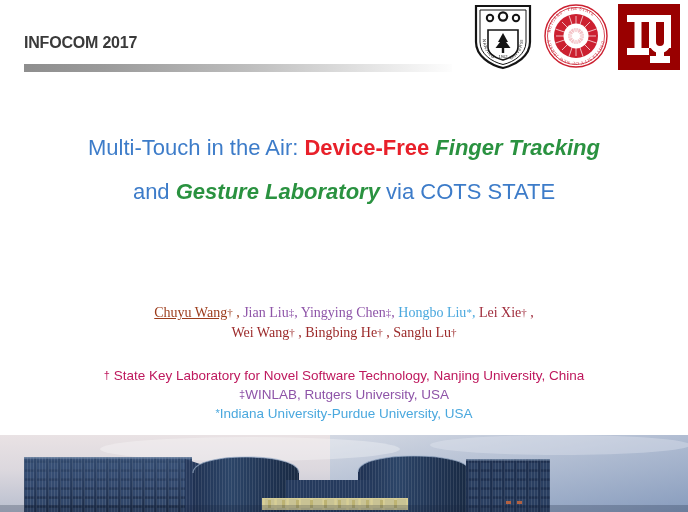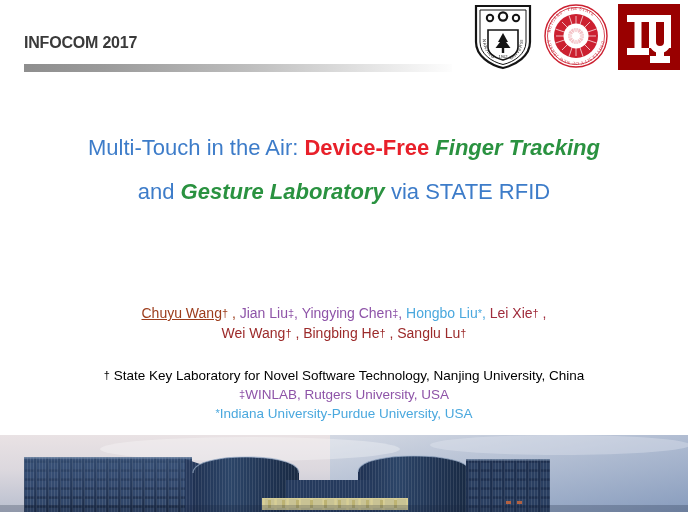--- a/index.html
+++ b/index.html
@@ -74,21 +74,21 @@
 
   
   #authors-block {
     position: absolute;
     left: 0;
     right: 0;
     top: 303px;
     text-align: center;
     line-height: 1.45;
   }
-  .author-line { font-size: 14px; white-space: nowrap; }
+  .author-line { font-size: 14px; white-space: nowrap; font-family: Liberation Serif, serif; }
   .underline-name { text-decoration: underline; }
   sup.mark { font-size: 11px; vertical-align: baseline; position: relative; top: -1px; }
 
   
   #affil-block {
     position: absolute;
     left: 0;
     right: 0;
     top: 366px;
     text-align: center;
@@ -204,31 +204,31 @@
       </svg>
     </div>
 
   </div>
 
   <div id="title-block">
     <div class="title-line">
       <span class="t-blue">Multi-Touch in the Air: </span><span class="t-red">Device-Free </span><span class="t-green">Finger Tracking</span>
     </div>
     <div class="title-line">
-      <span class="t-blue">and </span><span class="t-green">Gesture Laboratory</span><span class="t-blue"> via STATE RFID</span>
+      <span class="t-blue">and </span><span class="t-green">Gesture Laboratory</span><span class="t-blue"> via COTS STATE</span>
     </div>
   </div>
 
   <div id="authors-block">
     <div class="author-line" id="author-line-1"><span style="color: rgb(156, 60, 27);"><span class="underline-name">Chuyu Wang</span><sup class="mark">†</sup></span><span style="color: rgb(156, 60, 27);"> , </span><span style="color: rgb(142, 84, 168);"><span>Jian Liu</span><sup class="mark">‡</sup></span><span style="color: rgb(142, 84, 168);">, </span><span style="color: rgb(142, 84, 168);"><span>Yingying Chen</span><sup class="mark">‡</sup></span><span style="color: rgb(142, 84, 168);">, </span><span style="color: rgb(74, 168, 222);"><span>Hongbo Liu</span><sup class="mark">*</sup></span><span style="color: rgb(74, 168, 222);">, </span><span style="color: rgb(160, 44, 60);"><span>Lei Xie</span><sup class="mark">†</sup></span><span style="color: rgb(160, 44, 60);"> ,</span></div>
     <div class="author-line" id="author-line-2"><span style="color: rgb(156, 42, 42);"><span>Wei Wang</span><sup class="mark">†</sup></span><span style="color: rgb(156, 42, 42);"> , </span><span style="color: rgb(156, 42, 42);"><span>Bingbing He</span><sup class="mark">†</sup></span><span style="color: rgb(156, 42, 42);"> , </span><span style="color: rgb(156, 42, 42);"><span>Sanglu Lu</span><sup class="mark">†</sup></span></div>
   </div>
 
   <div id="affil-block">
-    <div class="affil-line af-brown" style="color: #000000;"><sup class="mark">†</sup><span> State Key Laboratory for Novel Software Technology, Nanjing University, China</span></div>
+    <div class="affil-line af-brown" style="color: #be185d;"><sup class="mark">†</sup><span> State Key Laboratory for Novel Software Technology, Nanjing University, China</span></div>
     <div class="affil-line af-purple" style="color: rgb(142, 84, 168);"><sup class="mark">‡</sup><span>WINLAB, Rutgers University, USA</span></div>
     <div class="affil-line af-lblue" style="color: rgb(74, 168, 222);"><sup class="mark">*</sup><span>Indiana University-Purdue University, USA</span></div>
   </div>
 
   <div id="photo">
     <svg width="688" height="77" viewBox="0 0 688 77" preserveAspectRatio="none">
       <defs>
         <linearGradient id="skyGrad" x1="0" y1="0" x2="0" y2="1">
           <stop offset="0%" stop-color="#e9e2e4"></stop>
           <stop offset="45%" stop-color="#dcd8de"></stop>

